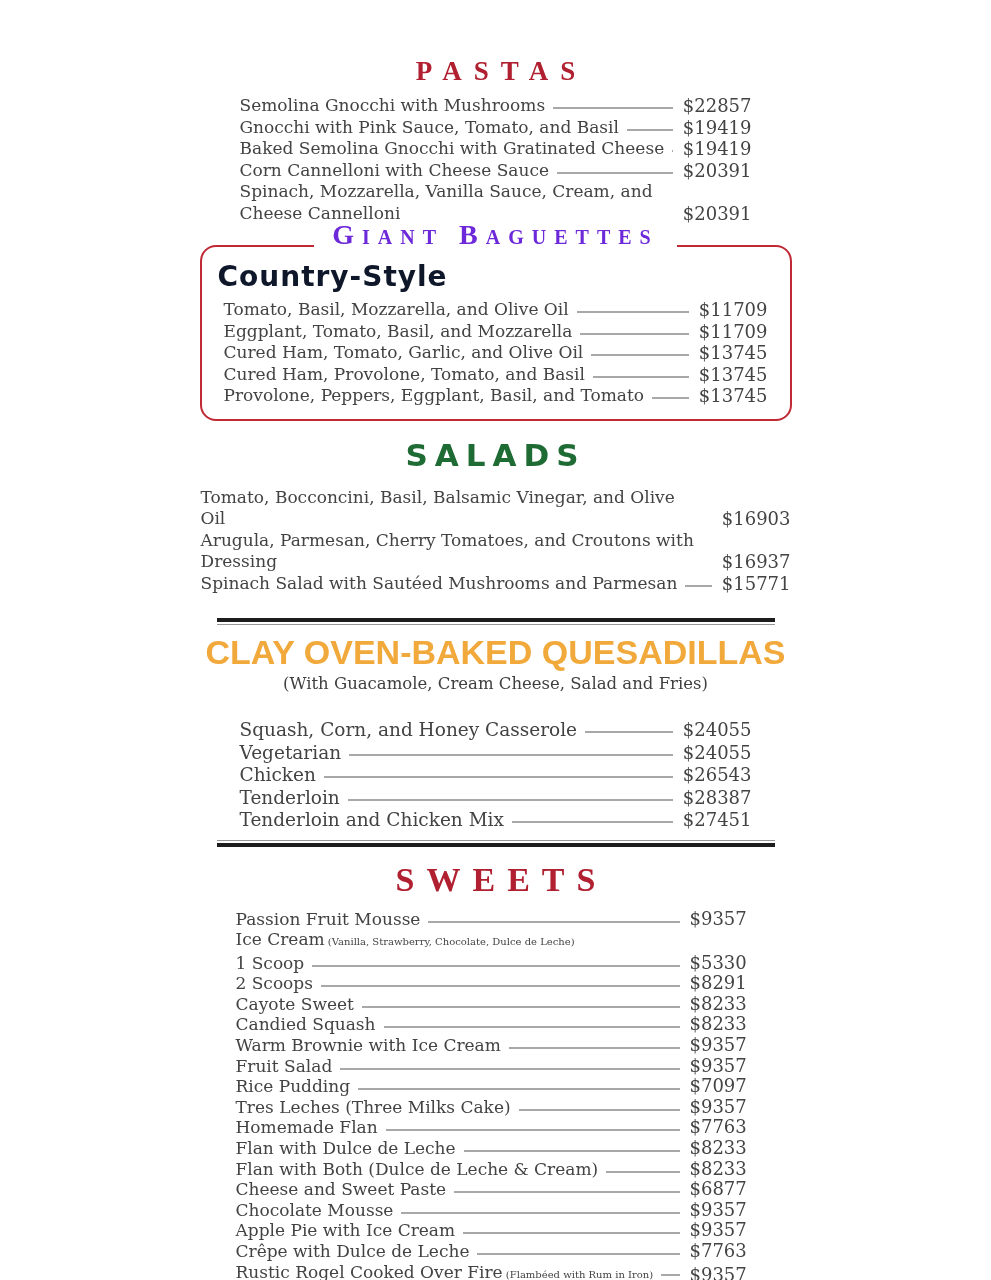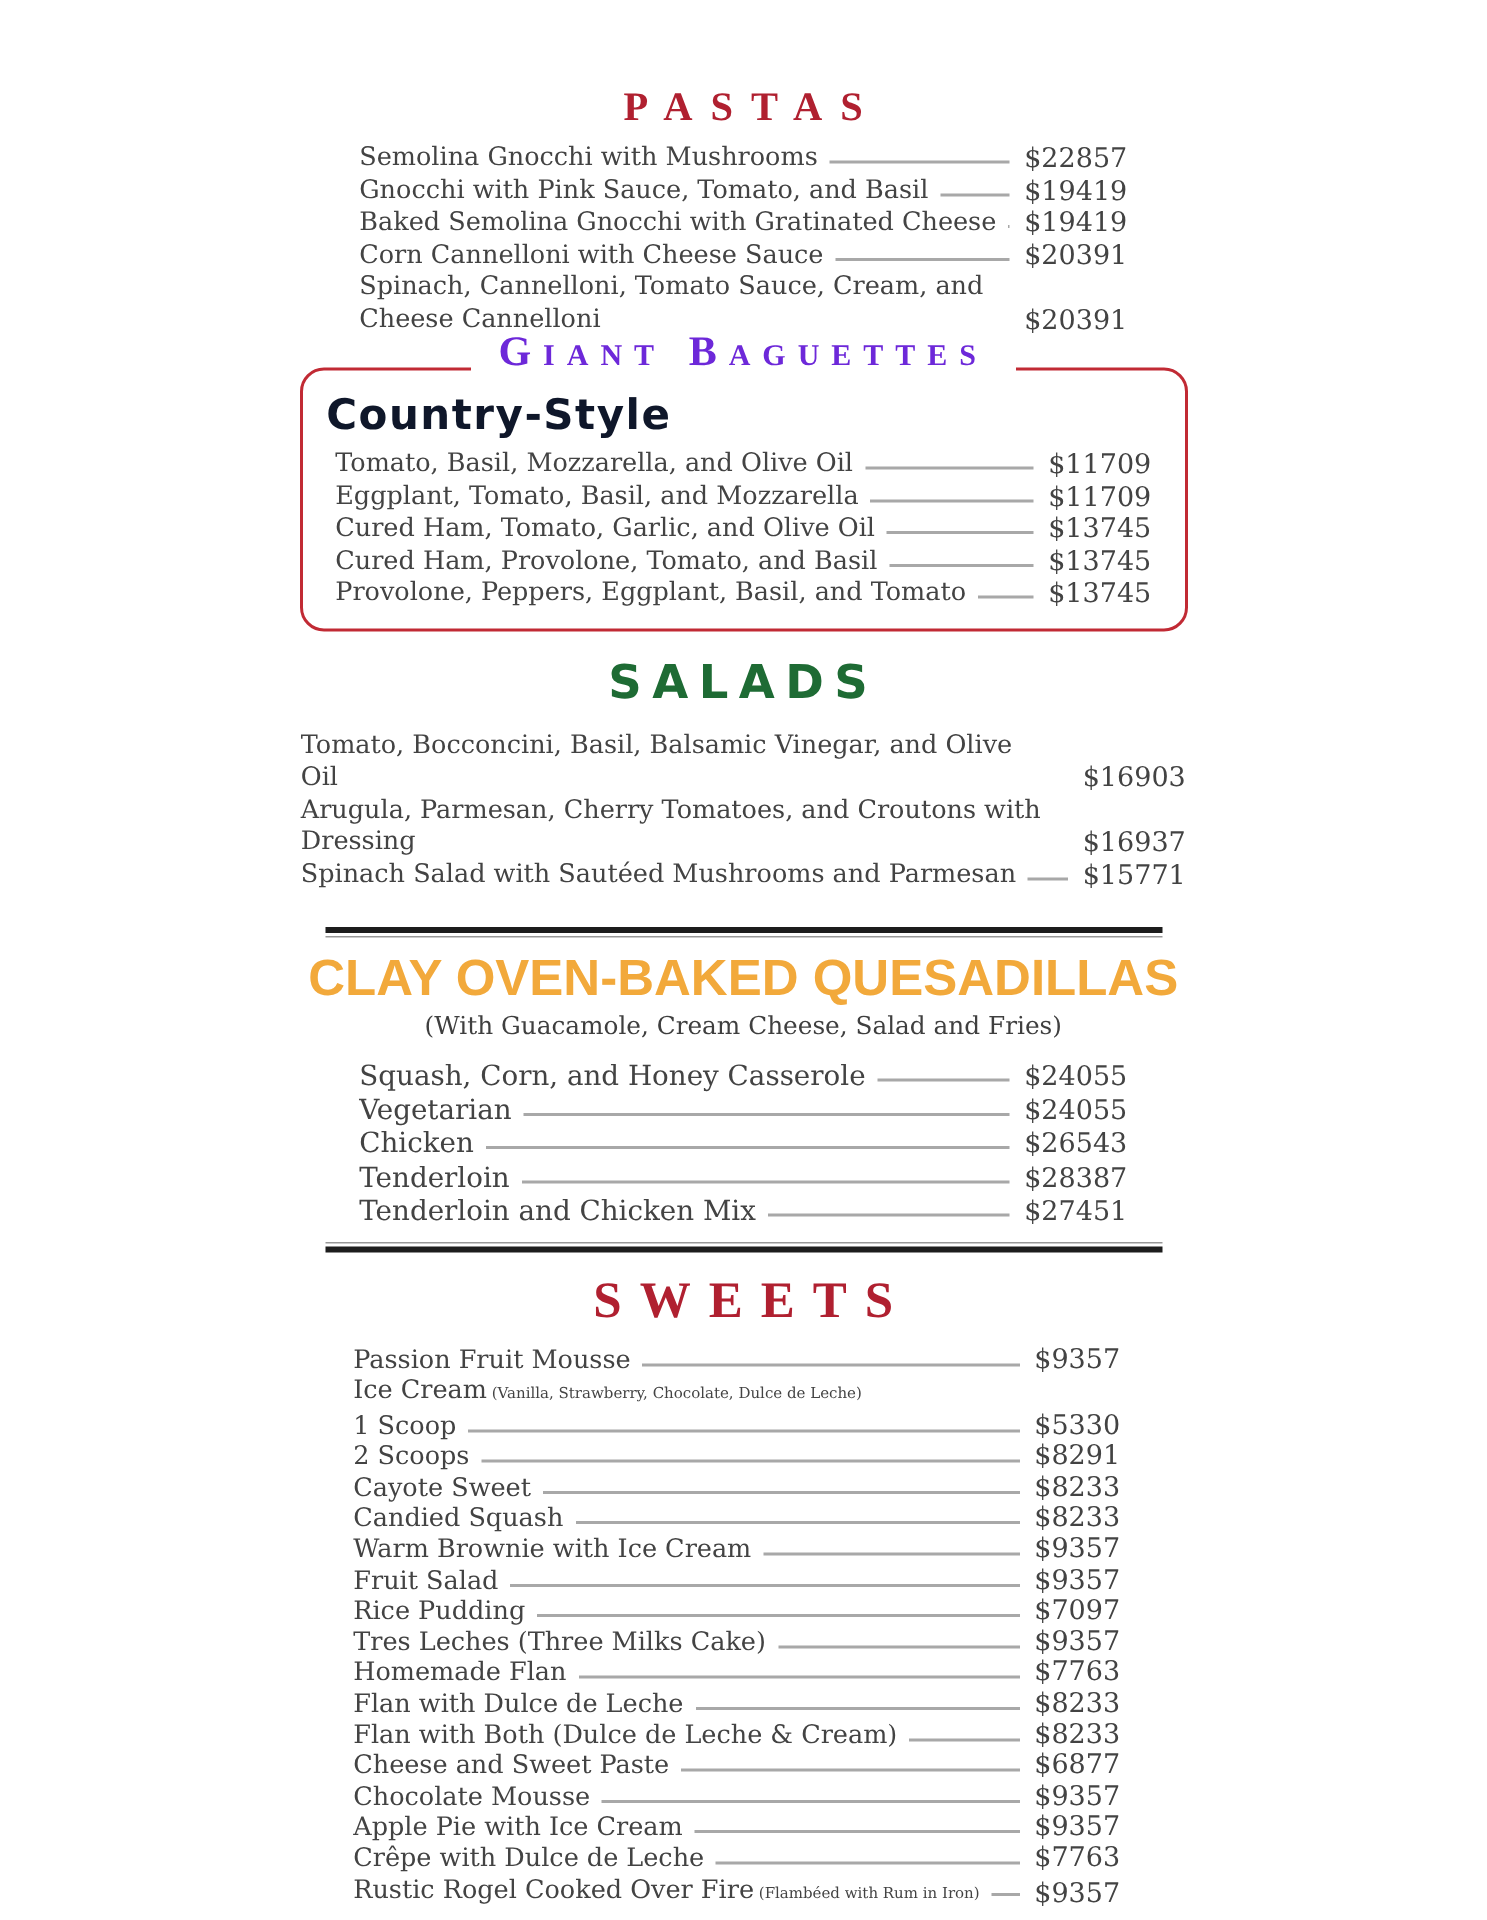--- a/index.html
+++ b/index.html
@@ -30,21 +30,21 @@
   .t-salads{
     font-family:"DejaVu Sans", sans-serif;color:var(--green);
     font-size:31px;letter-spacing:7px;margin:16px 0 14px 0;font-weight:bold;
   }
   .t-quesadillas{
     font-family:"Liberation Sans", sans-serif;color:var(--orange);
     font-size:34px;letter-spacing:0px;margin:8px 0 0 0;font-weight:bold;
   }
   .subtitle-ques{
     display:block;text-align:center;font-size:16.5px;color:#3f3f3f;
-    margin:2px 0 14px 0;
+    margin:2px 0 26px 0;
   }
   .subtitle-hand{
     display:block;text-align:left;
     font-family:"DejaVu Sans", sans-serif;font-weight:bold;
     font-size:28px;color:#0f172a;margin:-2px 0 6px 0;letter-spacing:1px;
   }
 
   
   .items{display:block;}
   .row{display:flex;align-items:flex-end;}
@@ -99,21 +99,21 @@
           <span class="name">Baked Semolina Gnocchi with Gratinated Cheese</span>
           <span class="leader"></span>
           <span class="price">$19419</span>
         </div>
         <div class="row">
           <span class="name">Corn Cannelloni with Cheese Sauce</span>
           <span class="leader"></span>
           <span class="price">$20391</span>
         </div>
         <div class="row">
-          <span class="name">Spinach, Cannelloni, Tomato Sauce, Cream, and Cheese Cannelloni</span>
+          <span class="name">Spinach, Mozzarella, Vanilla Sauce, Cream, and Cheese Cannelloni</span>
           <span class="leader"></span>
           <span class="price">$20391</span>
         </div>
       </div>
   </section>
 
   <section class="sec sec-baguettes">
     <fieldset>
       <legend>
         <span class="t-baguettes">Giant Baguettes</span>

